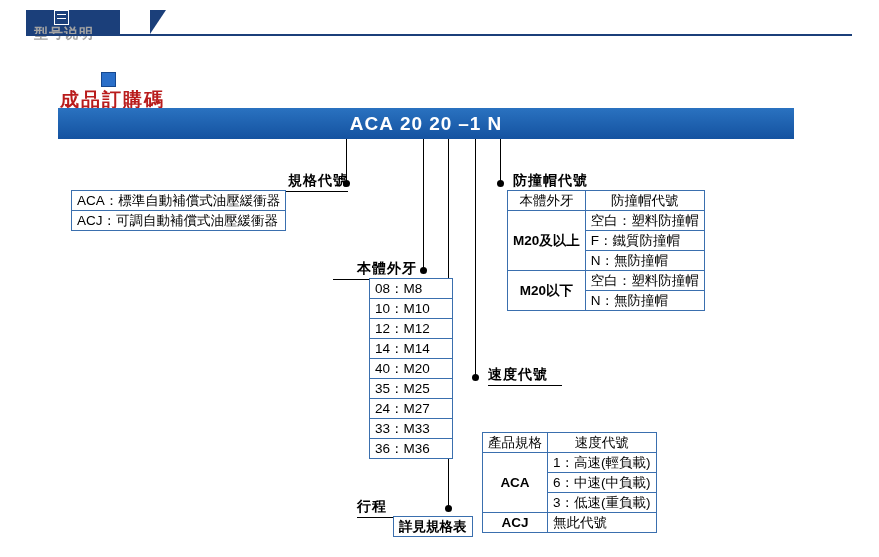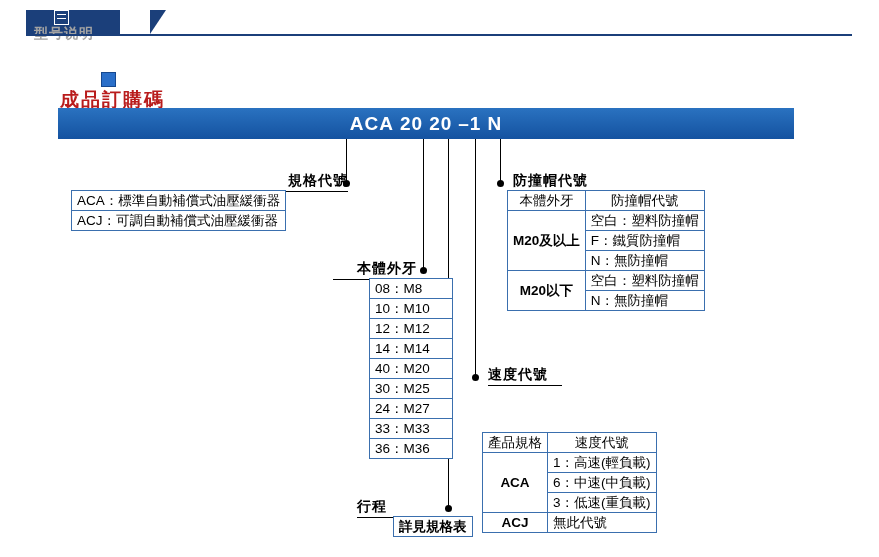--- a/index.html
+++ b/index.html
@@ -172,21 +172,21 @@
   <tr>
         <td>12：M12</td>
       </tr>
   <tr>
         <td>14：M14</td>
       </tr>
   <tr>
         <td>40：M20</td>
       </tr>
   <tr>
-        <td>30：M25</td>
+        <td>35：M25</td>
       </tr>
   <tr>
         <td>24：M27</td>
       </tr>
   <tr>
         <td>33：M33</td>
       </tr>
   <tr>
         <td>36：M36</td>
       </tr>

